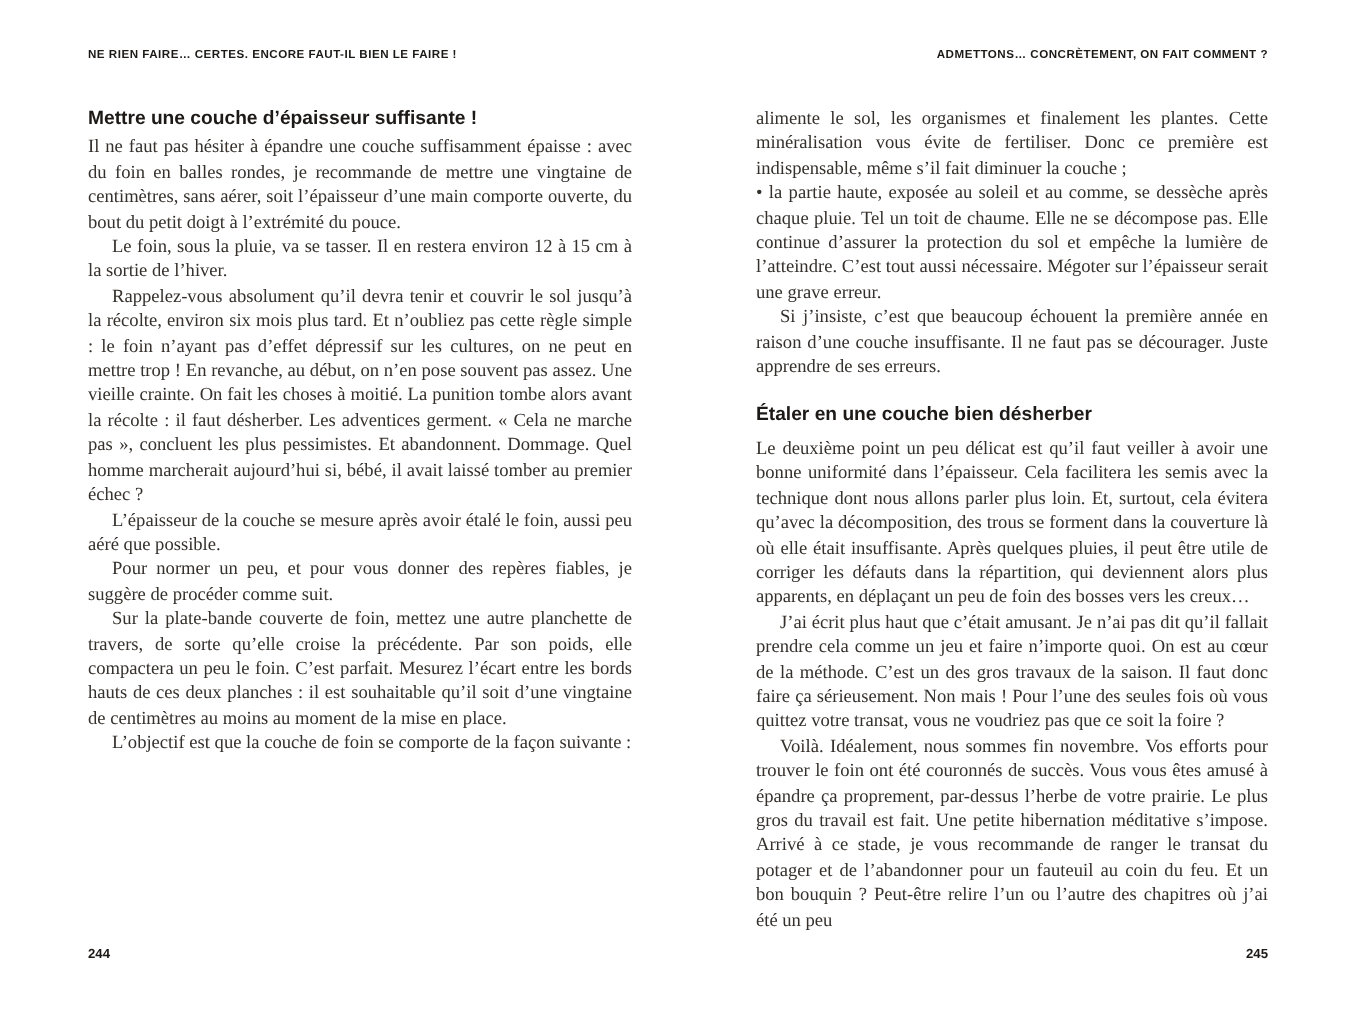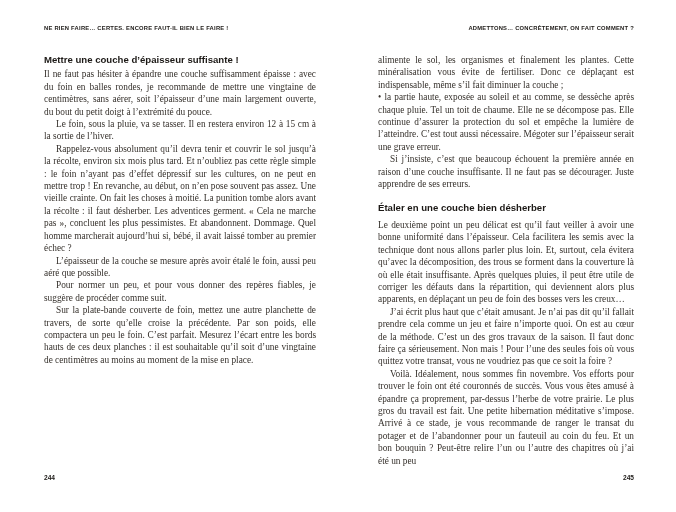--- a/index.html
+++ b/index.html
@@ -73,34 +73,35 @@
 </style>
 </head>
 <body>
 
 <div class="spread">
 
   <div class="page page-left">
     <div class="running-header">NE RIEN FAIRE… CERTES. ENCORE FAUT-IL BIEN LE FAIRE !</div>
     <div class="page-body">
         <h2 class="section-heading">Mettre une couche d’épaisseur suffisante !</h2>
-        <p class="">Il ne faut pas hésiter à épandre une couche suffisamment épaisse : avec du foin en balles rondes, je recommande de mettre une vingtaine de centimètres, sans aérer, soit l’épaisseur d’une main largement ouverte, du bout du petit doigt à l’extrémité du pouce.</p>
+        <p class="">Il ne faut pas hésiter à épandre une couche suffisamment épaisse : avec du foin en balles rondes, je recommande de mettre une vingtaine de centimètres, sans aérer, soit l’épaisseur d’une main comporte ouverte, du bout du petit doigt à l’extrémité du pouce.</p>
         <p class="indent">Le foin, sous la pluie, va se tasser. Il en restera environ 12 à 15 cm à la sortie de l’hiver.</p>
         <p class="indent">Rappelez-vous absolument qu’il devra tenir et couvrir le sol jusqu’à la récolte, environ six mois plus tard. Et n’oubliez pas cette règle simple : le foin n’ayant pas d’effet dépressif sur les cultures, on ne peut en mettre trop ! En revanche, au début, on n’en pose souvent pas assez. Une vieille crainte. On fait les choses à moitié. La punition tombe alors avant la récolte : il faut désherber. Les adventices germent. « Cela ne marche pas », concluent les plus pessimistes. Et abandonnent. Dommage. Quel homme marcherait aujourd’hui si, bébé, il avait laissé tomber au premier échec ?</p>
         <p class="indent">L’épaisseur de la couche se mesure après avoir étalé le foin, aussi peu aéré que possible.</p>
         <p class="indent">Pour normer un peu, et pour vous donner des repères fiables, je suggère de procéder comme suit.</p>
         <p class="indent">Sur la plate-bande couverte de foin, mettez une autre planchette de travers, de sorte qu’elle croise la précédente. Par son poids, elle compactera un peu le foin. C’est parfait. Mesurez l’écart entre les bords hauts de ces deux planches : il est souhaitable qu’il soit d’une vingtaine de centimètres au moins au moment de la mise en place.</p>
+        <p class="indent">L’objectif est que la couche de foin se comporte de la façon suivante :</p>
       </div>
     <div class="page-number">244</div>
   </div>
 
   <div class="page page-right">
     <div class="running-header">ADMETTONS… CONCRÈTEMENT, ON FAIT COMMENT ?</div>
     <div class="page-body">
-        <p class="">alimente le sol, les organismes et finalement les plantes. Cette minéralisation vous évite de fertiliser. Donc ce déplaçant est indispensable, même s’il fait diminuer la couche ;</p>
+        <p class="">alimente le sol, les organismes et finalement les plantes. Cette minéralisation vous évite de fertiliser. Donc ce première est indispensable, même s’il fait diminuer la couche ;</p>
         <p class="">• la partie haute, exposée au soleil et au comme, se dessèche après chaque pluie. Tel un toit de chaume. Elle ne se décompose pas. Elle continue d’assurer la protection du sol et empêche la lumière de l’atteindre. C’est tout aussi nécessaire. Mégoter sur l’épaisseur serait une grave erreur.</p>
         <p class="indent">Si j’insiste, c’est que beaucoup échouent la première année en raison d’une couche insuffisante. Il ne faut pas se décourager. Juste apprendre de ses erreurs.</p>
         <h2 class="section-heading spaced">Étaler en une couche bien désherber</h2>
         <p class="">Le deuxième point un peu délicat est qu’il faut veiller à avoir une bonne uniformité dans l’épaisseur. Cela facilitera les semis avec la technique dont nous allons parler plus loin. Et, surtout, cela évitera qu’avec la décomposition, des trous se forment dans la couverture là où elle était insuffisante. Après quelques pluies, il peut être utile de corriger les défauts dans la répartition, qui deviennent alors plus apparents, en déplaçant un peu de foin des bosses vers les creux…</p>
         <p class="indent">J’ai écrit plus haut que c’était amusant. Je n’ai pas dit qu’il fallait prendre cela comme un jeu et faire n’importe quoi. On est au cœur de la méthode. C’est un des gros travaux de la saison. Il faut donc faire ça sérieusement. Non mais ! Pour l’une des seules fois où vous quittez votre transat, vous ne voudriez pas que ce soit la foire ?</p>
         <p class="indent">Voilà. Idéalement, nous sommes fin novembre. Vos efforts pour trouver le foin ont été couronnés de succès. Vous vous êtes amusé à épandre ça proprement, par-dessus l’herbe de votre prairie. Le plus gros du travail est fait. Une petite hibernation méditative s’impose. Arrivé à ce stade, je vous recommande de ranger le transat du potager et de l’abandonner pour un fauteuil au coin du feu. Et un bon bouquin ? Peut-être relire l’un ou l’autre des chapitres où j’ai été un peu</p>
       </div>
     <div class="page-number">245</div>
   </div>
 

